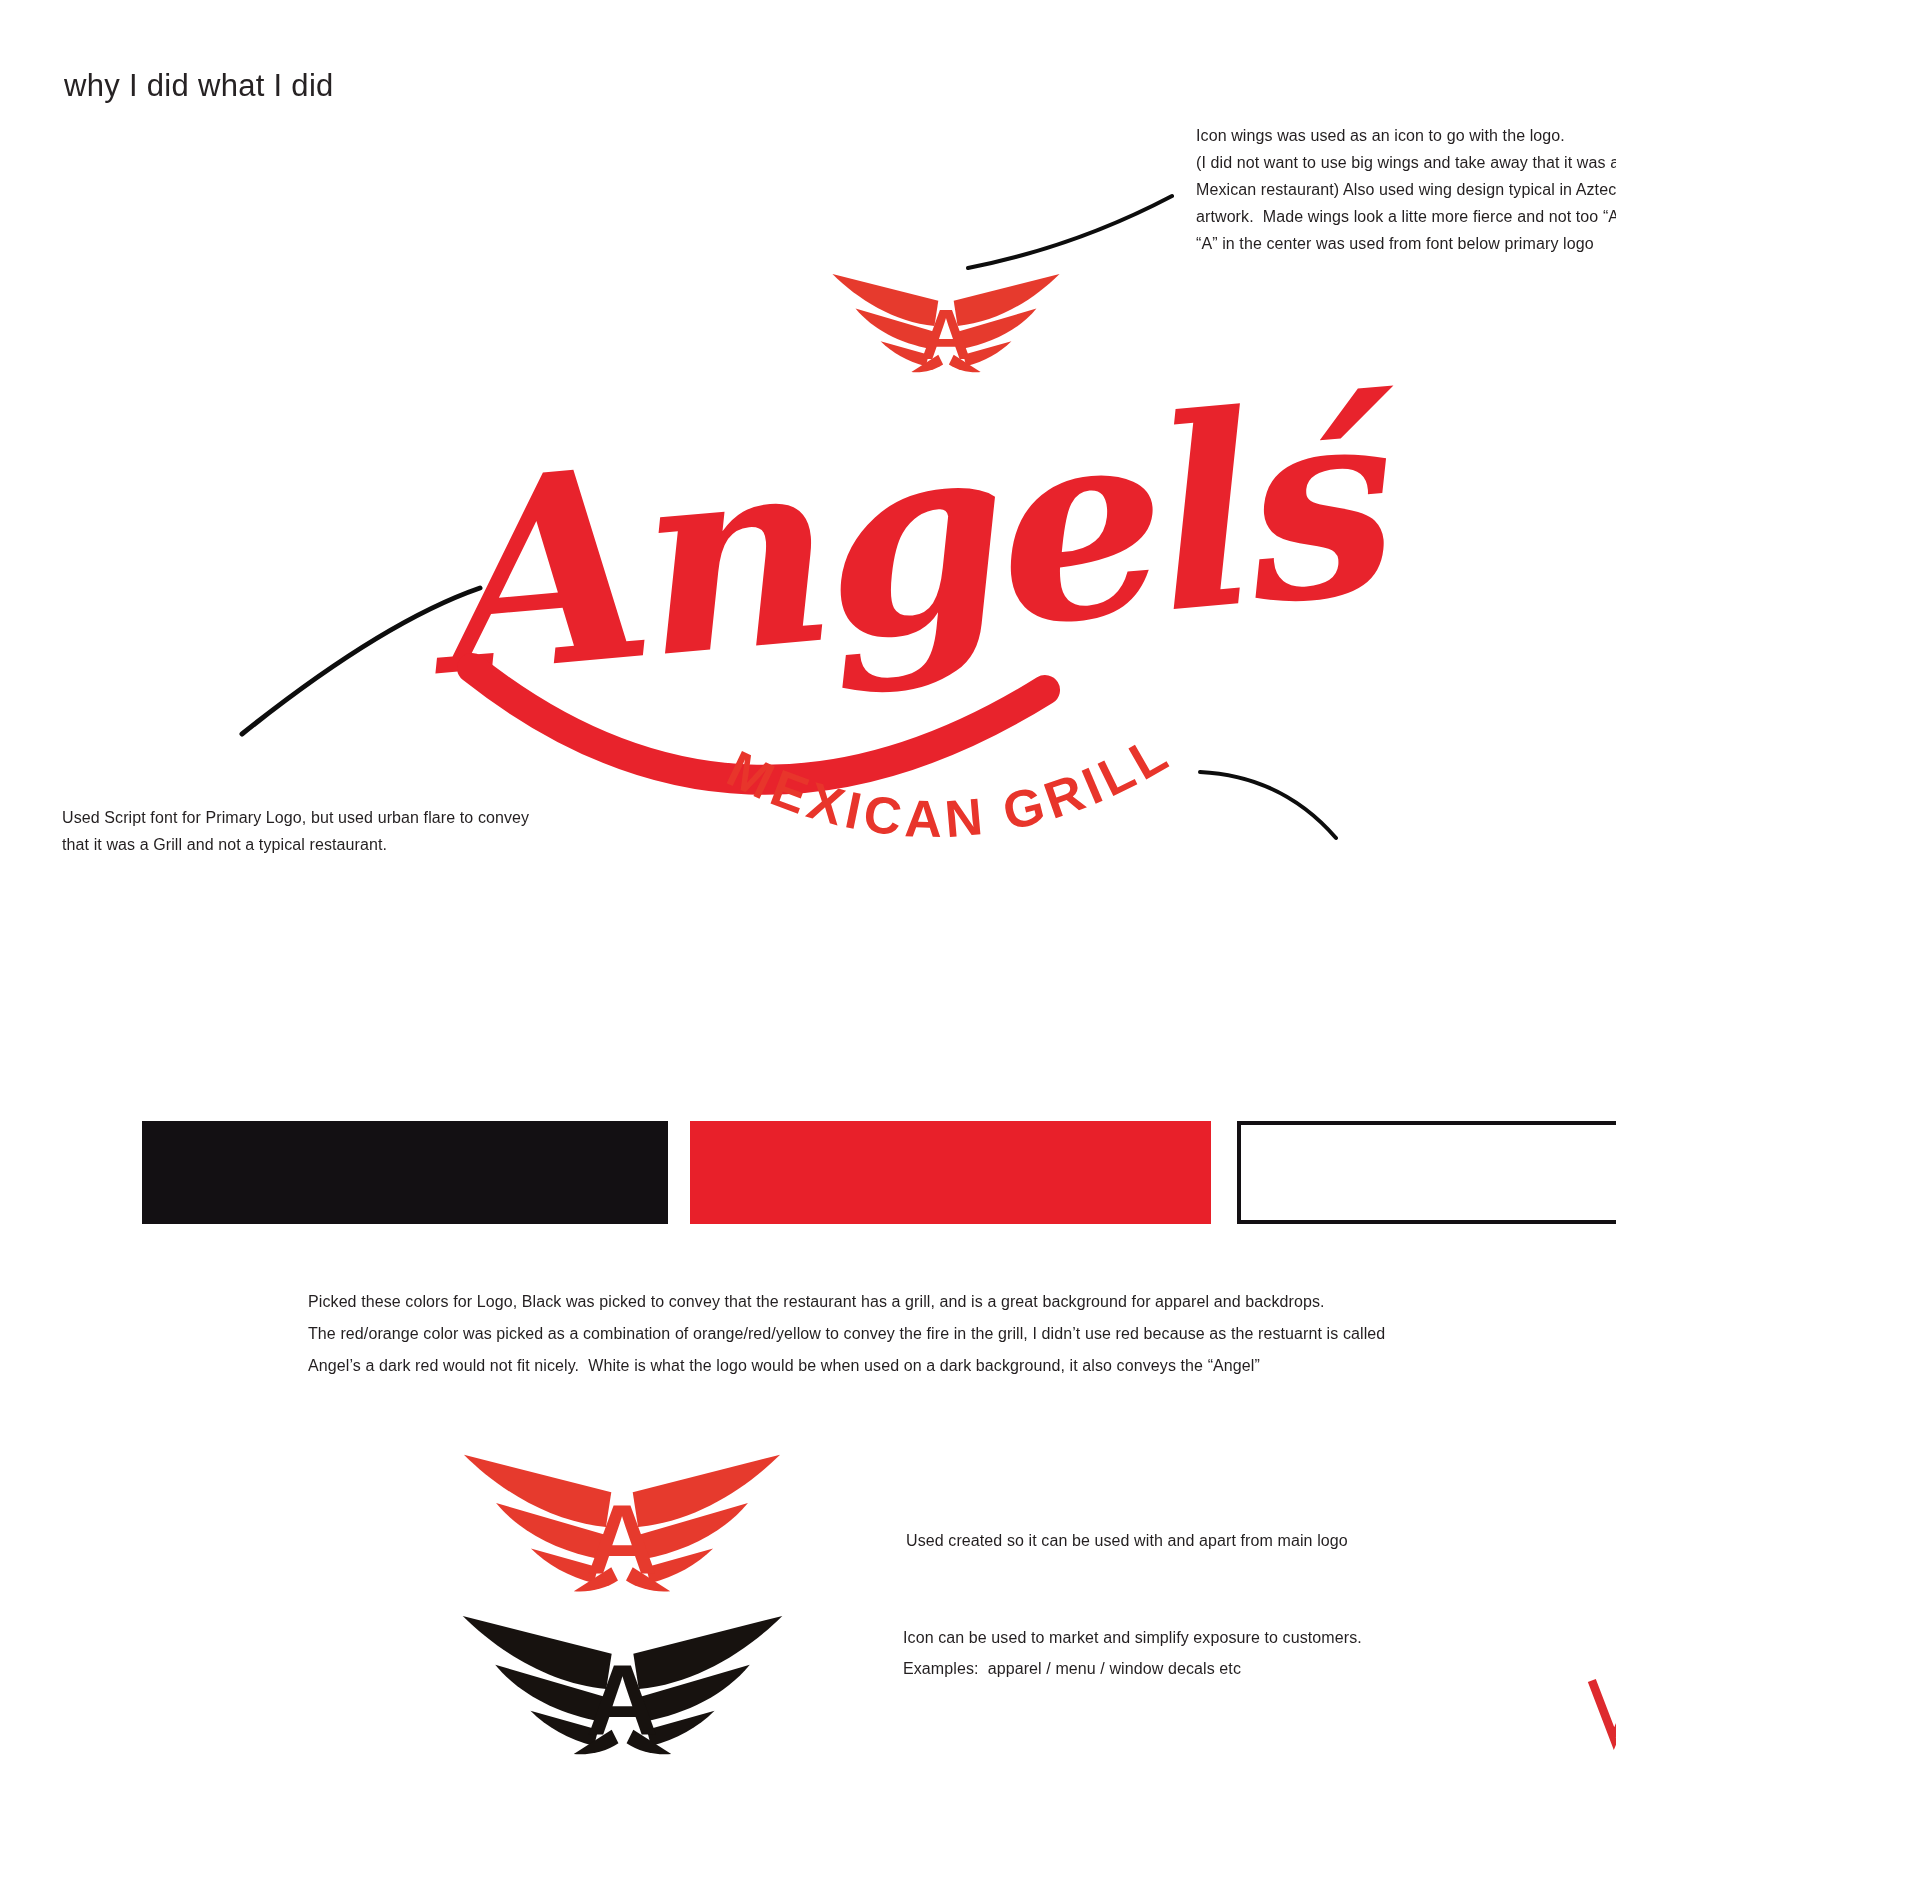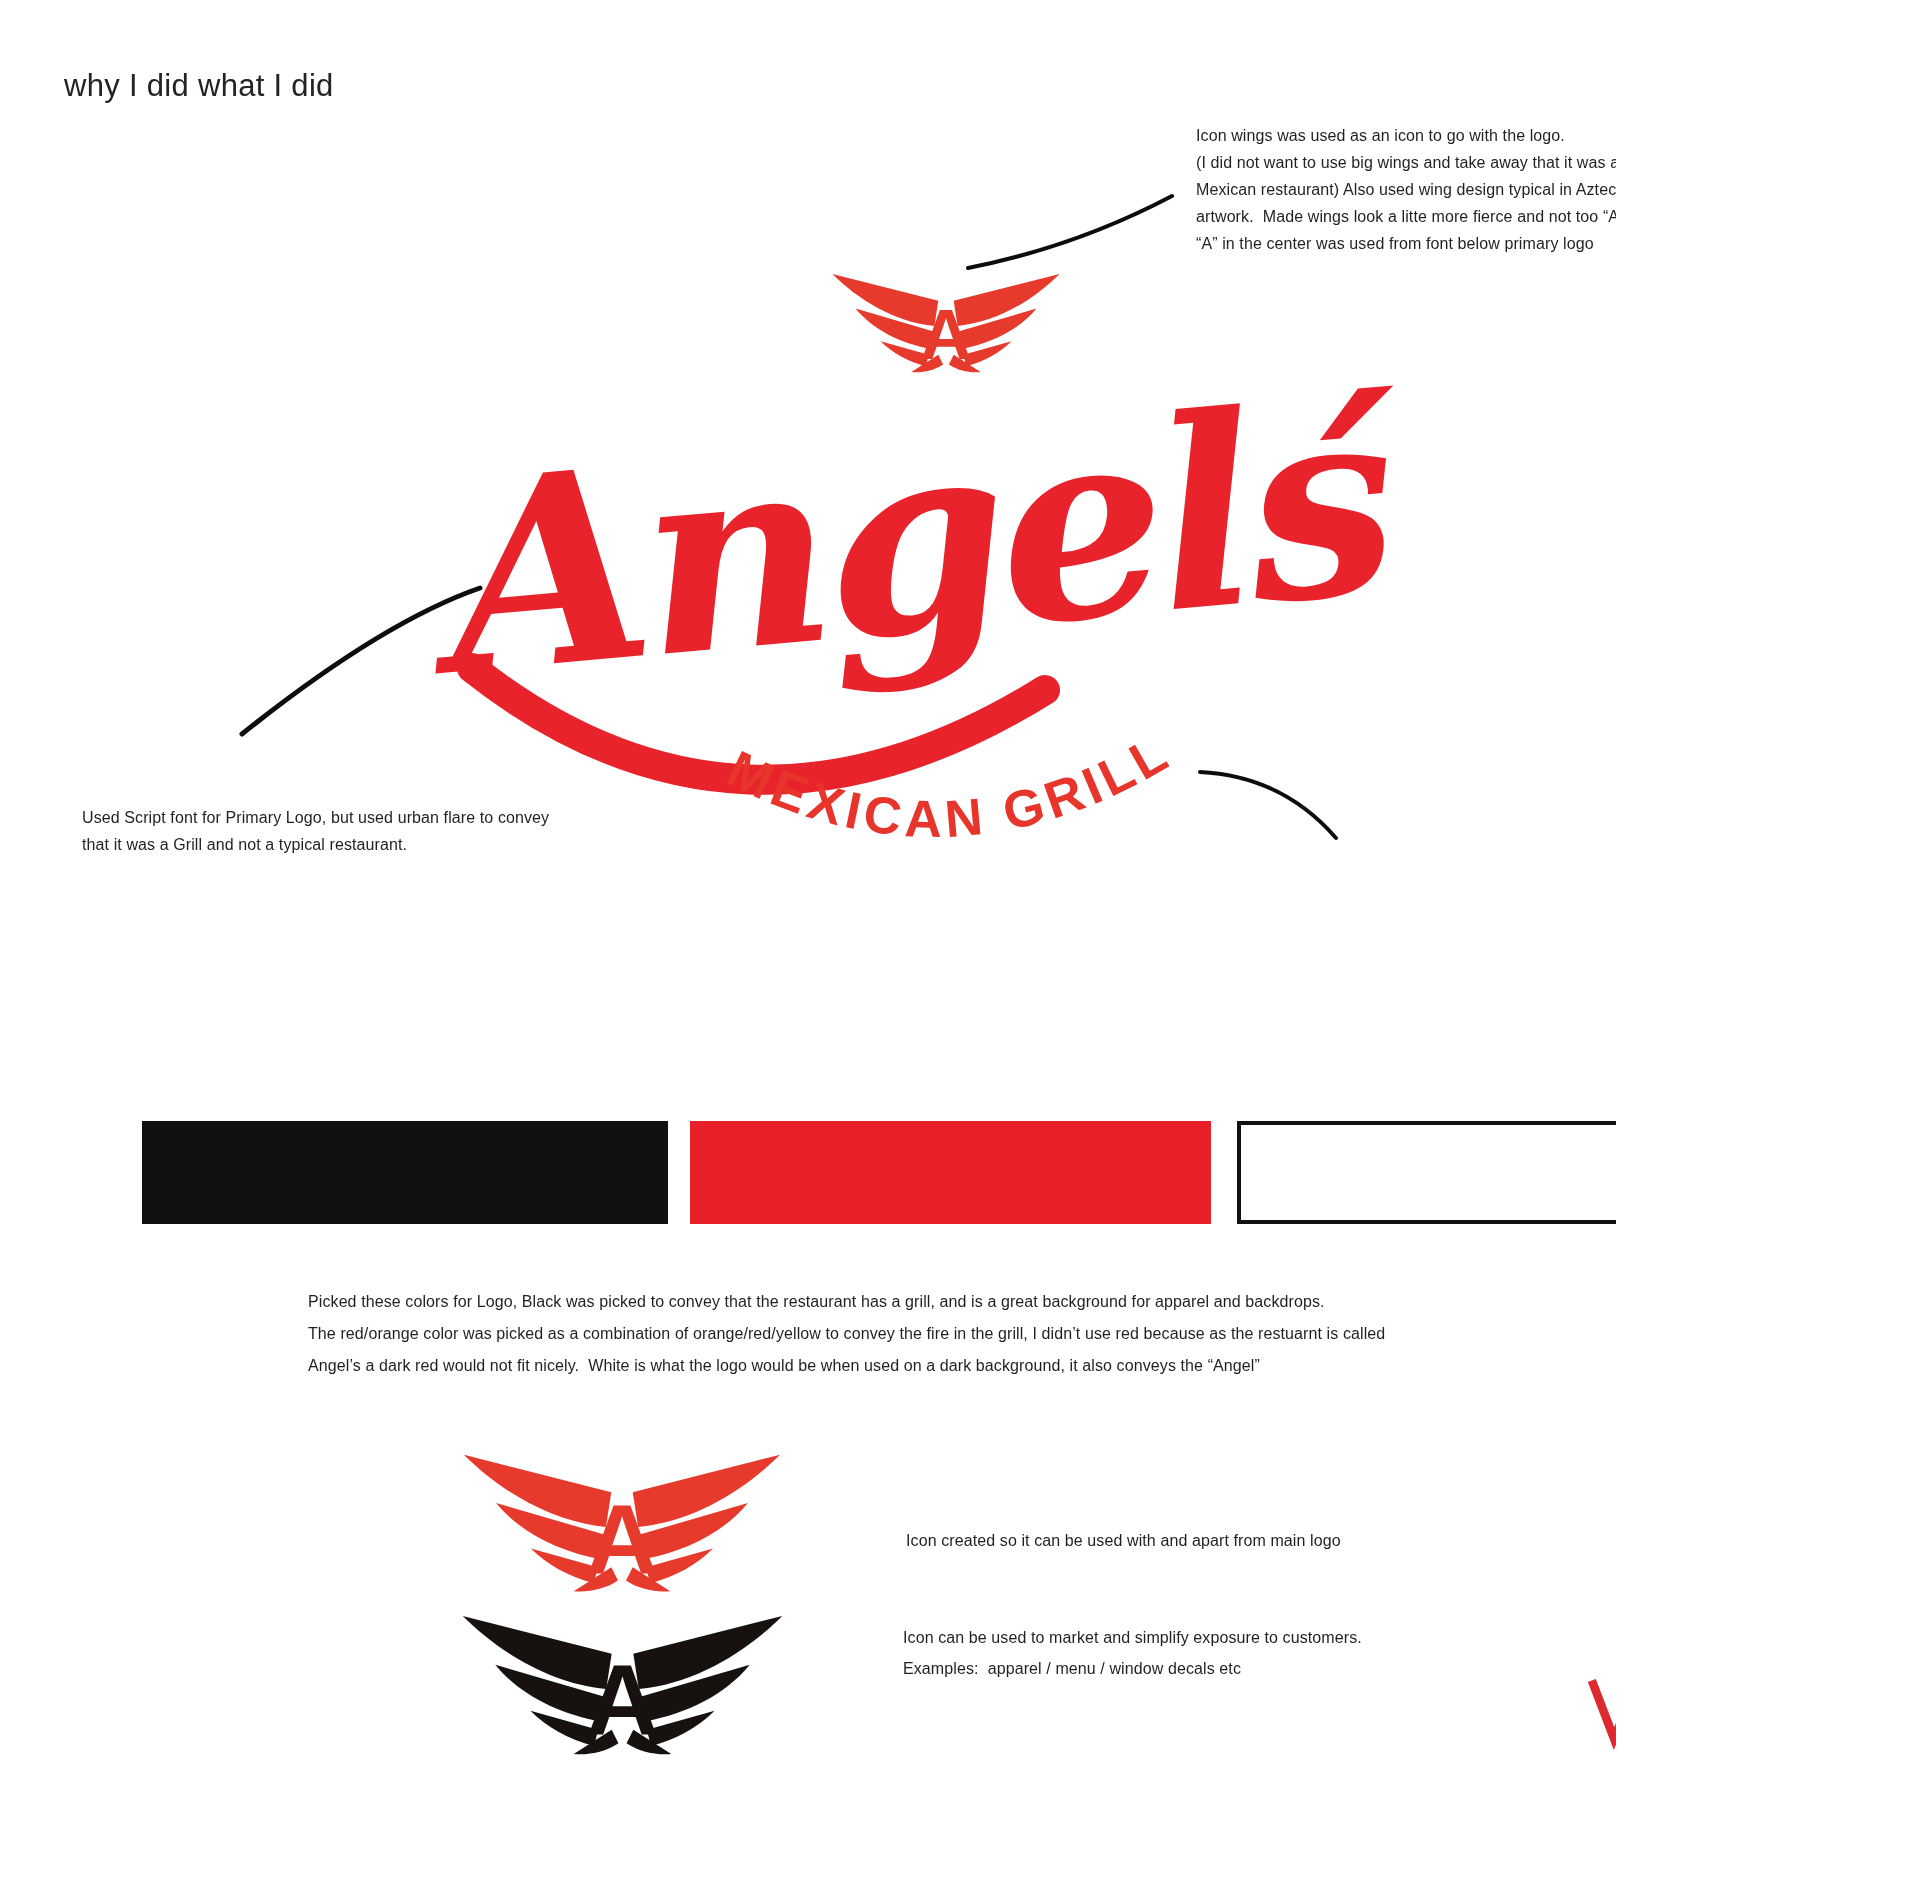--- a/index.html
+++ b/index.html
@@ -66,40 +66,40 @@
     <path d="M472,668 Q740,880 1045,690" fill="none" stroke="#e8232c" stroke-width="30" stroke-linecap="round"></path>
   </svg>
 
   <svg class="abs" style="left:0;top:0;" width="1920" height="1877" viewBox="0 0 1920 1877">
     <path id="tagline-arc-path" d="M700,768 Q950,915 1198,748" fill="none"></path>
     <text font-family="'Liberation Sans',sans-serif" font-weight="bold" font-size="52" letter-spacing="5" fill="#e8352b">
       <textPath href="#tagline-arc-path" startOffset="50%" text-anchor="middle">MEXICAN GRILL</textPath>
     </text>
   </svg>
 
-  <div class="abs note" style="left:62px;top:804px;margin-left:20px;">Used Script font for Primary Logo, but used urban flare to convey
+  <div class="abs note" style="left:62px;top:804px;">Used Script font for Primary Logo, but used urban flare to convey
 that it was a Grill and not a typical restaurant.</div>
 
 
   <div class="swatch black" style="left:142px;width:526px;"></div>
   <div class="swatch red" style="left:690px;width:521px;"></div>
   <div class="swatch white" style="left:1237px;width:519px;"></div>
 
   <div class="abs note" style="left:308px;top:1286px;line-height:32px;">Picked these colors for Logo, Black was picked to convey that the restaurant has a grill, and is a great background for apparel and backdrops.
 The red/orange color was picked as a combination of orange/red/yellow to convey the fire in the grill, I didn’t use red because as the restuarnt is called
 Angel’s a dark red would not fit nicely.  White is what the logo would be when used on a dark background, it also conveys the “Angel”</div>
 
   <svg class="abs wing-red" style="left:461px;top:1452px;" width="322" height="142" viewBox="0 0 240 106">
     <use href="#wings-symbol" width="240" height="106"></use>
   </svg>
   <svg class="abs wing-black" style="left:460px;top:1613px;" width="325" height="144" viewBox="0 0 240 106">
     <use href="#wings-symbol" width="240" height="106"></use>
   </svg>
 
-  <div class="abs note" style="left:906px;top:1527px;">Icon created so it can be used with and apart from main logo</div>
+  <div class="abs note" style="left:906px;top:1527px;">Used created so it can be used with and apart from main logo</div>
   <div class="abs note" style="left:903px;top:1622px;line-height:31px;">Icon can be used to market and simplify exposure to customers.
 Examples:  apparel / menu / window decals etc</div>
 
   <svg class="abs" style="left:1585px;top:1672px;" width="215" height="99" viewBox="0 0 252 116">
     <g stroke="#de2a2e" stroke-width="10" fill="none" stroke-linecap="butt">
       <path d="M8,10 L34,78 L62,12 L90,78 L118,12 L146,78 L172,14"></path>
       <path d="M44,60 L80,60"></path>
       <circle cx="208" cy="44" r="31"></circle>
     </g>
     <text x="130" y="108" text-anchor="middle" font-family="'Liberation Sans',sans-serif" font-weight="bold" font-size="21" letter-spacing="9" fill="#de2a2e">STUDIOS</text>

